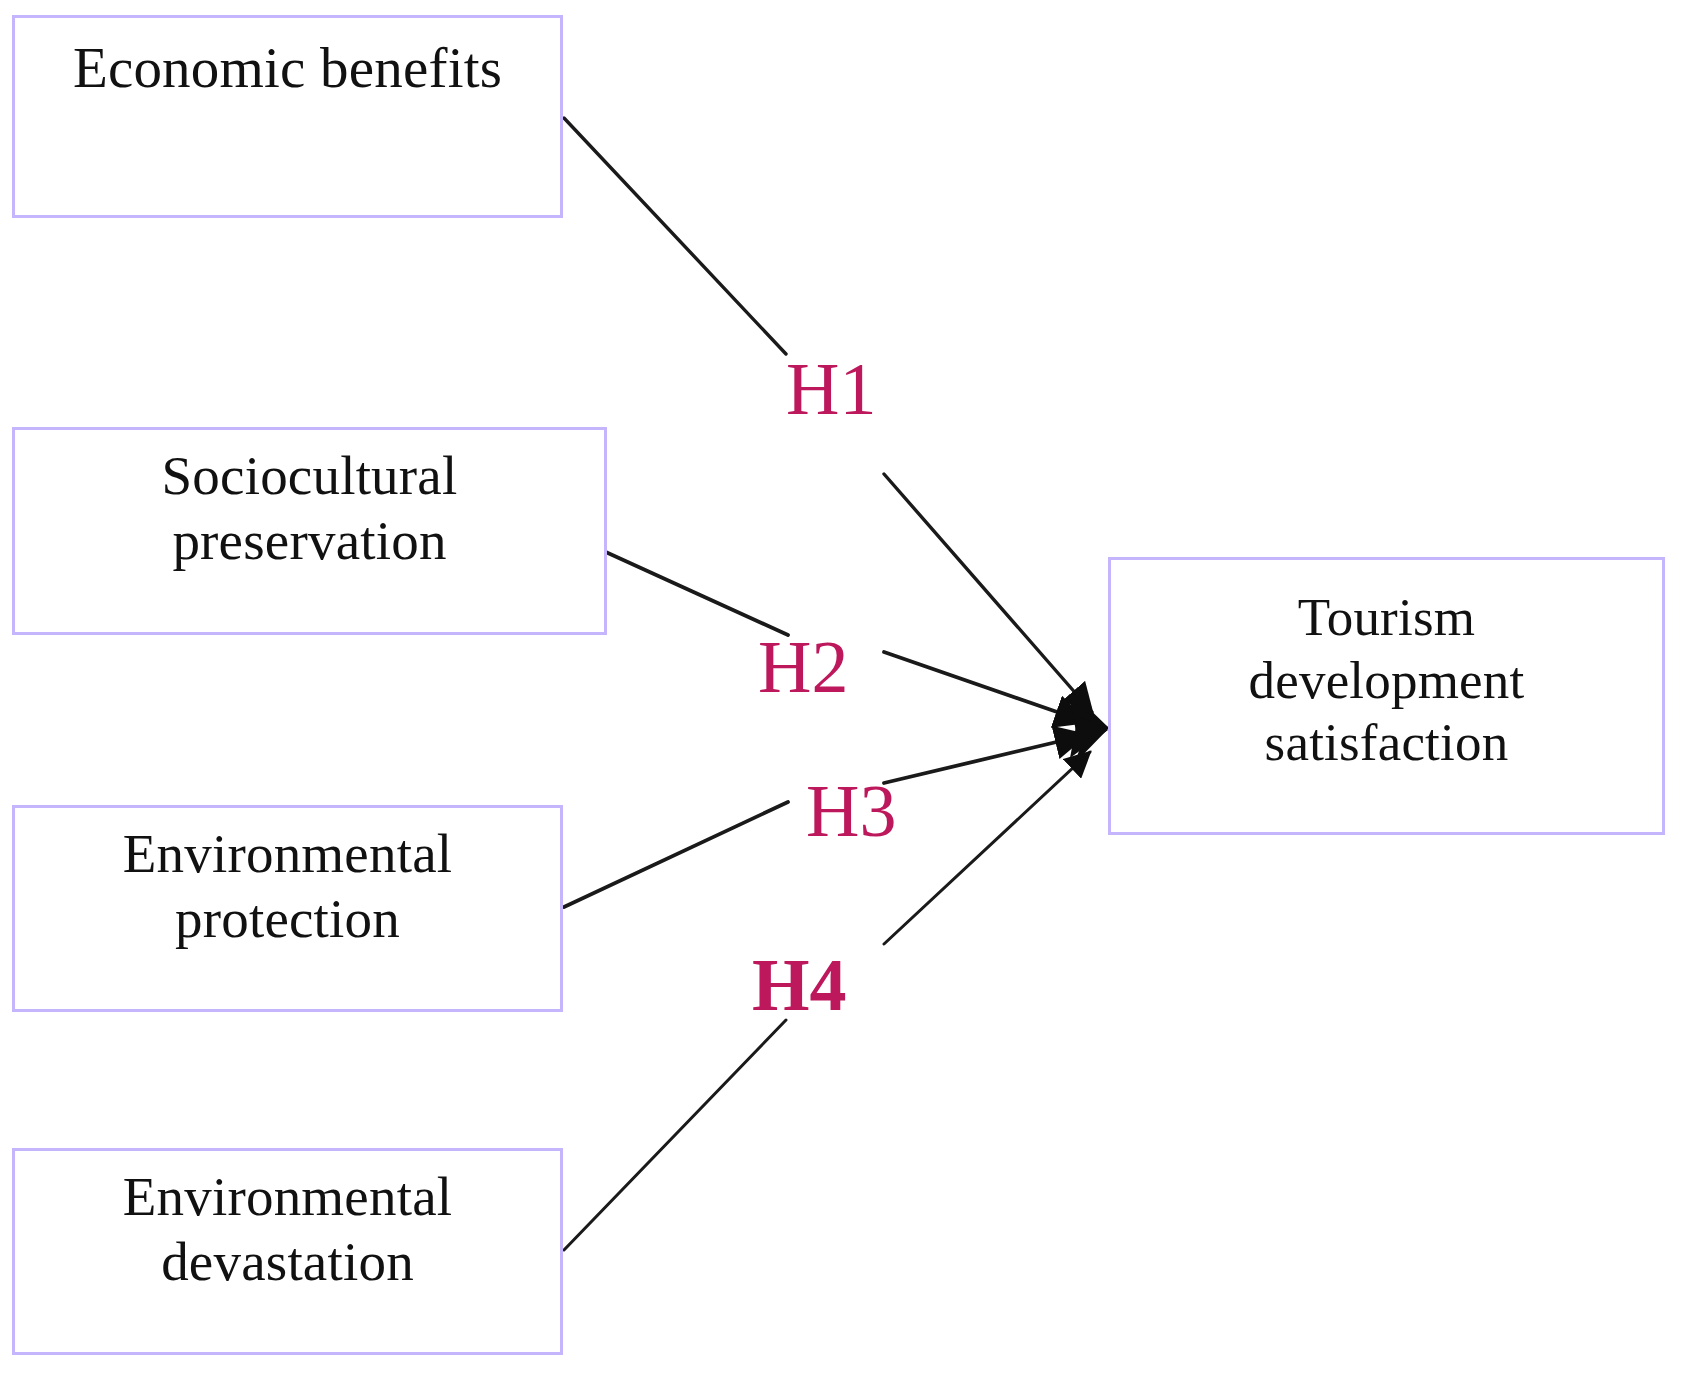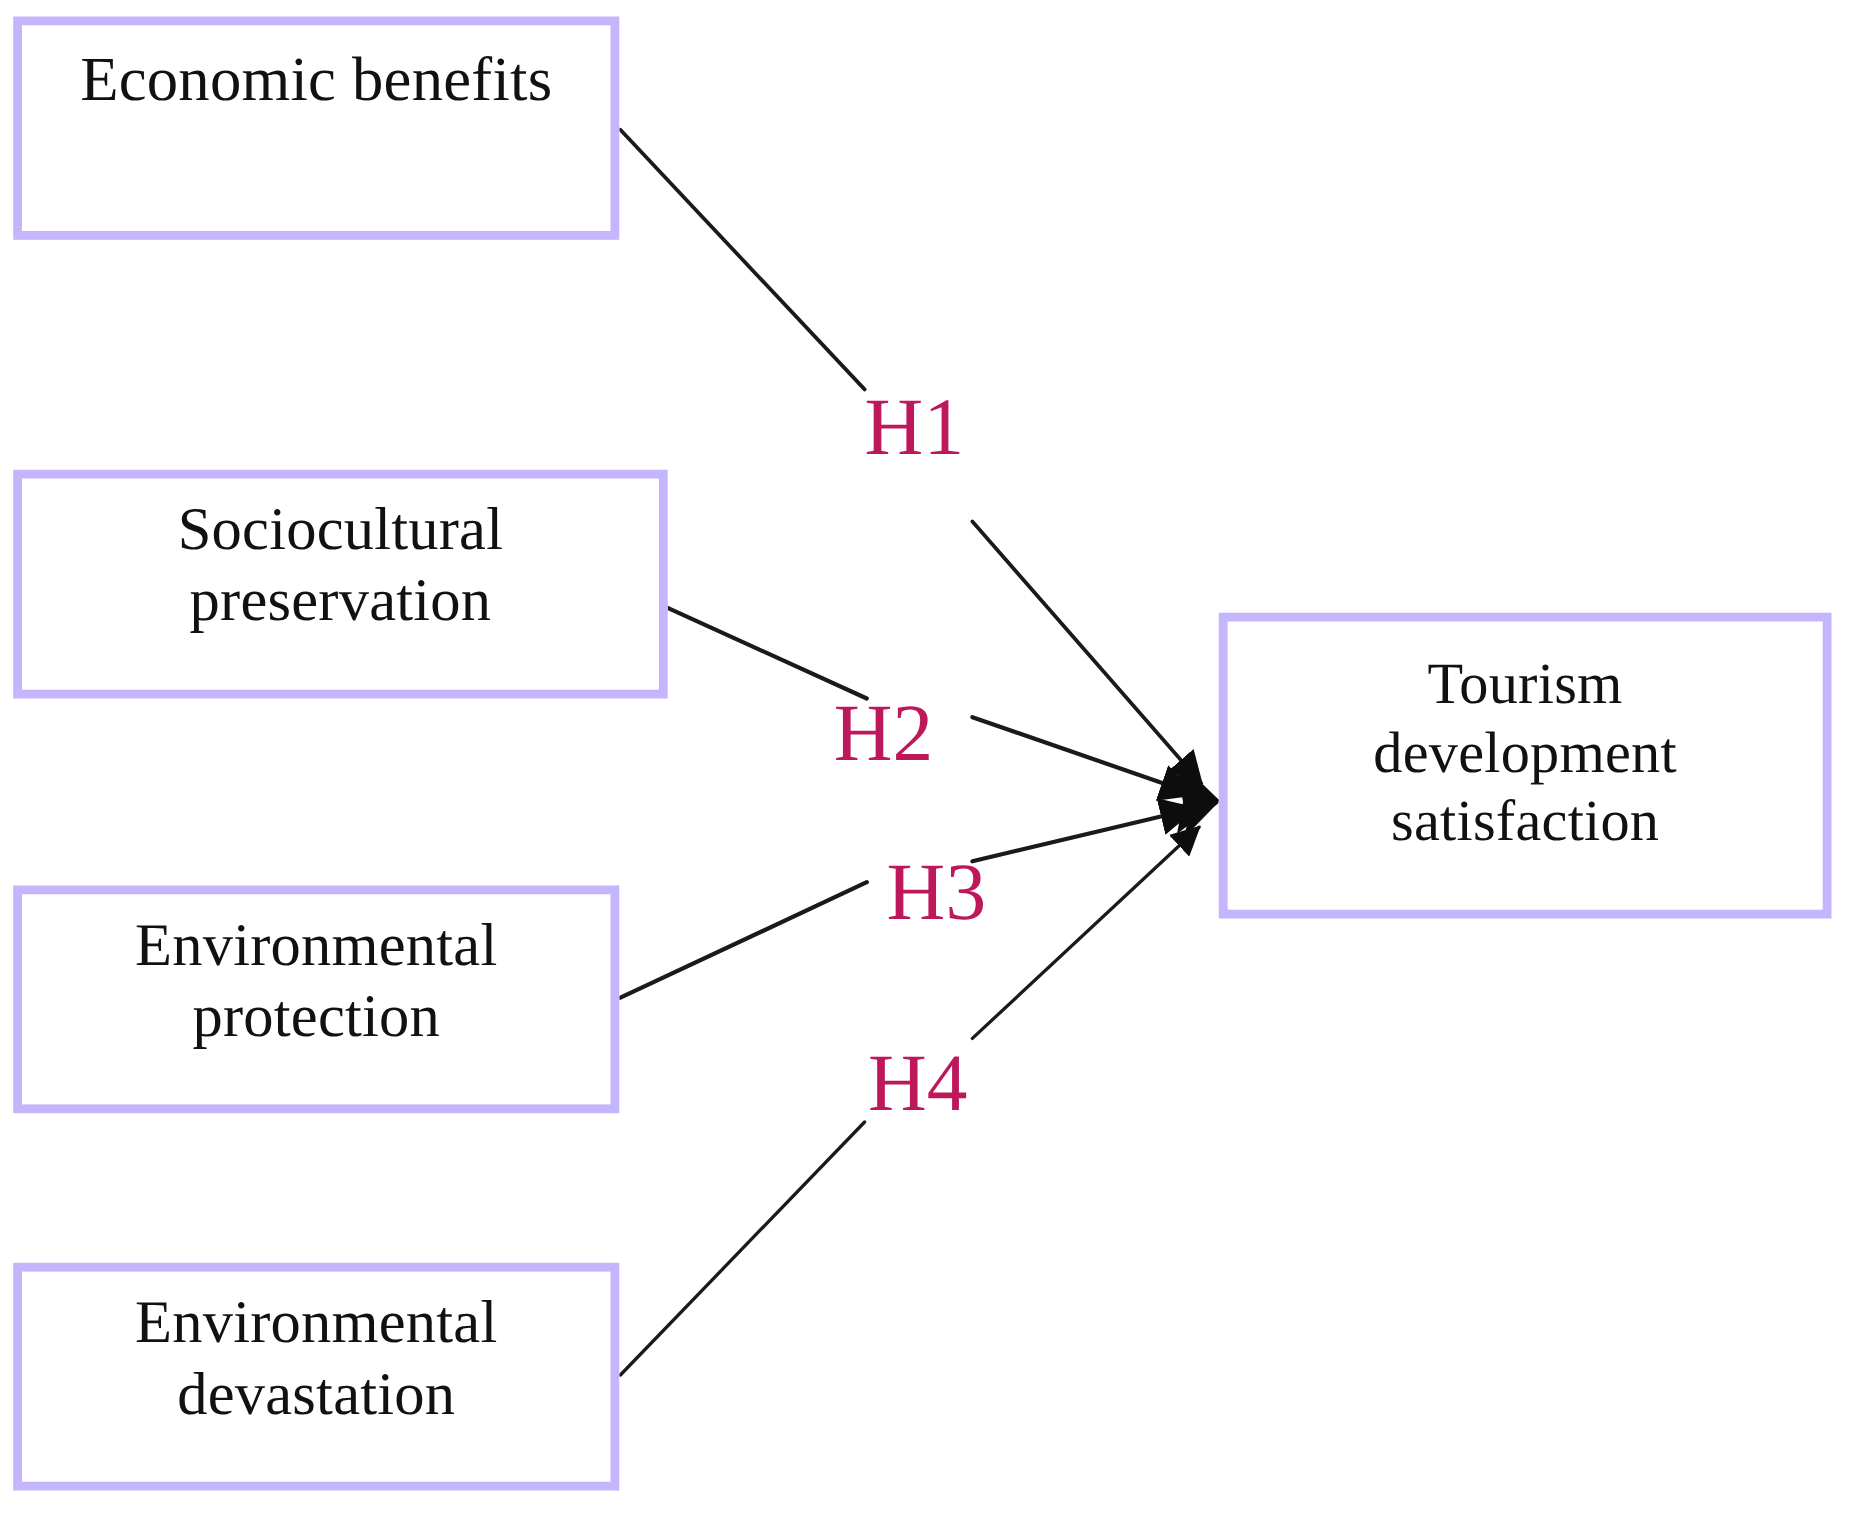--- a/index.html
+++ b/index.html
@@ -22,21 +22,21 @@
     left: 0;
     top: 0;
     width: 1681px;
     height: 1377px;
     pointer-events: none;
   }
   .node-box {
     position: absolute;
     box-sizing: border-box;
     background: #ffffff;
-    border: 8px solid #c4b5fd;
+    border: 3px solid #c4b5fd;
     display: flex;
     justify-content: center;
   }
   .node-box.top-align {
     align-items: flex-start;
   }
   .node-label {
     display: block;
     text-align: center;
     line-height: 1.18;
@@ -83,21 +83,21 @@
   .hyp-label {
     position: absolute;
     font-size: 74px;
     line-height: 1;
     color: #be185d;
     white-space: nowrap;
   }
   #hyp-h1 { left: 786px;  top: 352px; }
   #hyp-h2 { left: 758px;  top: 586px; margin-top: 44px; }
   #hyp-h3 { left: 806px;  top: 774px; }
-  #hyp-h4 { left: 789px;  top: 948px; }
+  #hyp-h4 { left: 752px;  top: 948px; font-weight: bold; }
 </style>
 </head>
 <body>
 
 <div id="canvas">
 
   <svg id="edge-layer" viewBox="0 0 1681 1377">
     <defs>
       <marker id="arrow-solid" viewBox="0 0 12 12" refX="11" refY="6" markerWidth="9" markerHeight="9" orient="auto-start-reverse">
         <path d="M 0 0 L 12 6 L 0 12 z" fill="#0d0d0d"></path>

